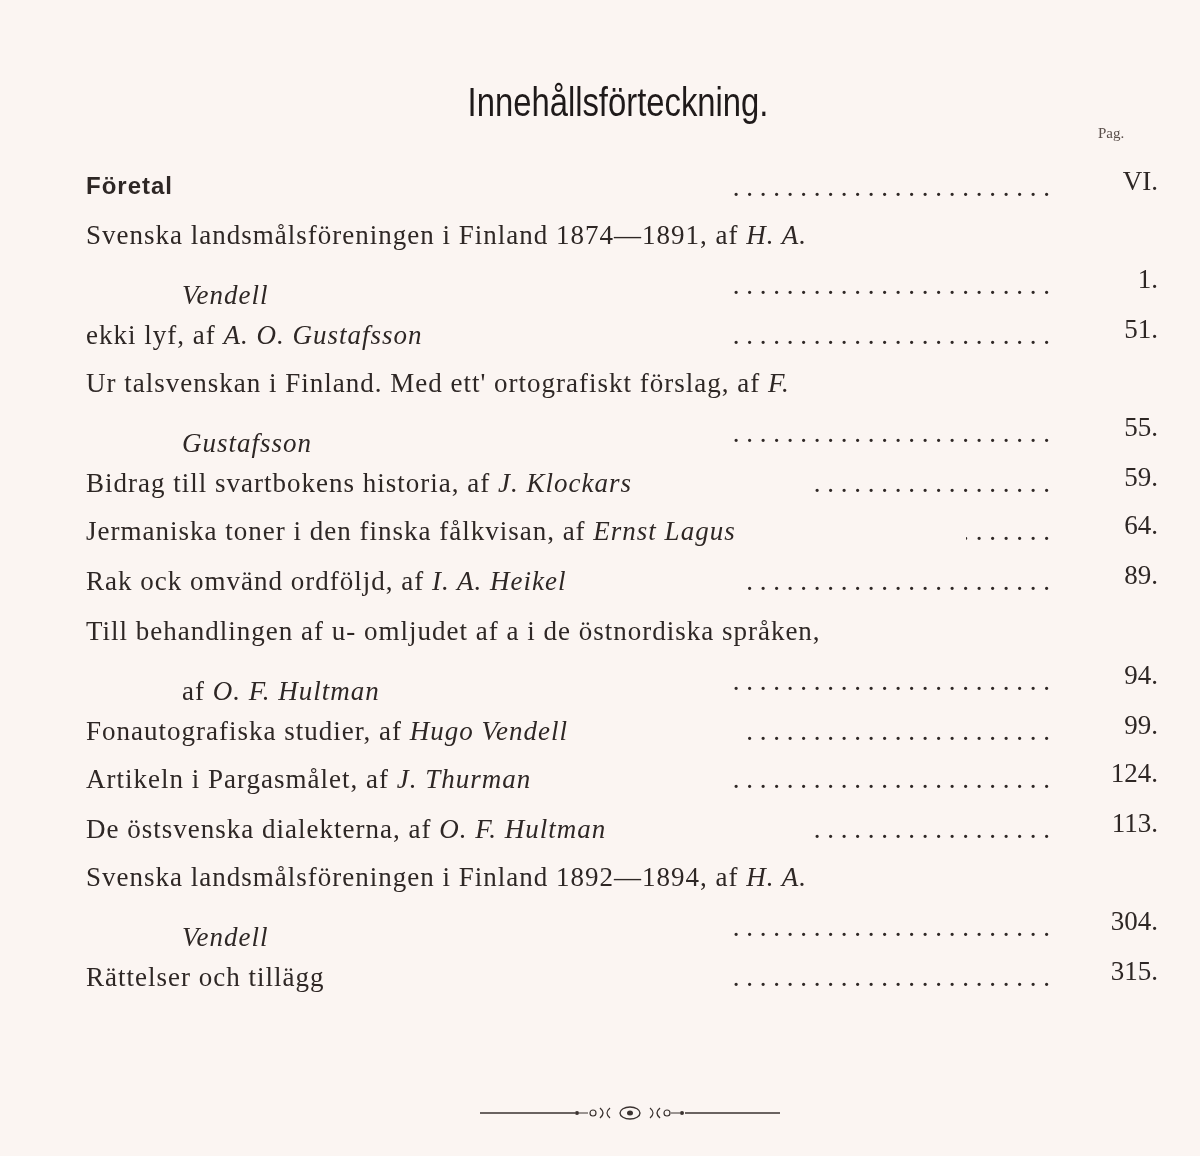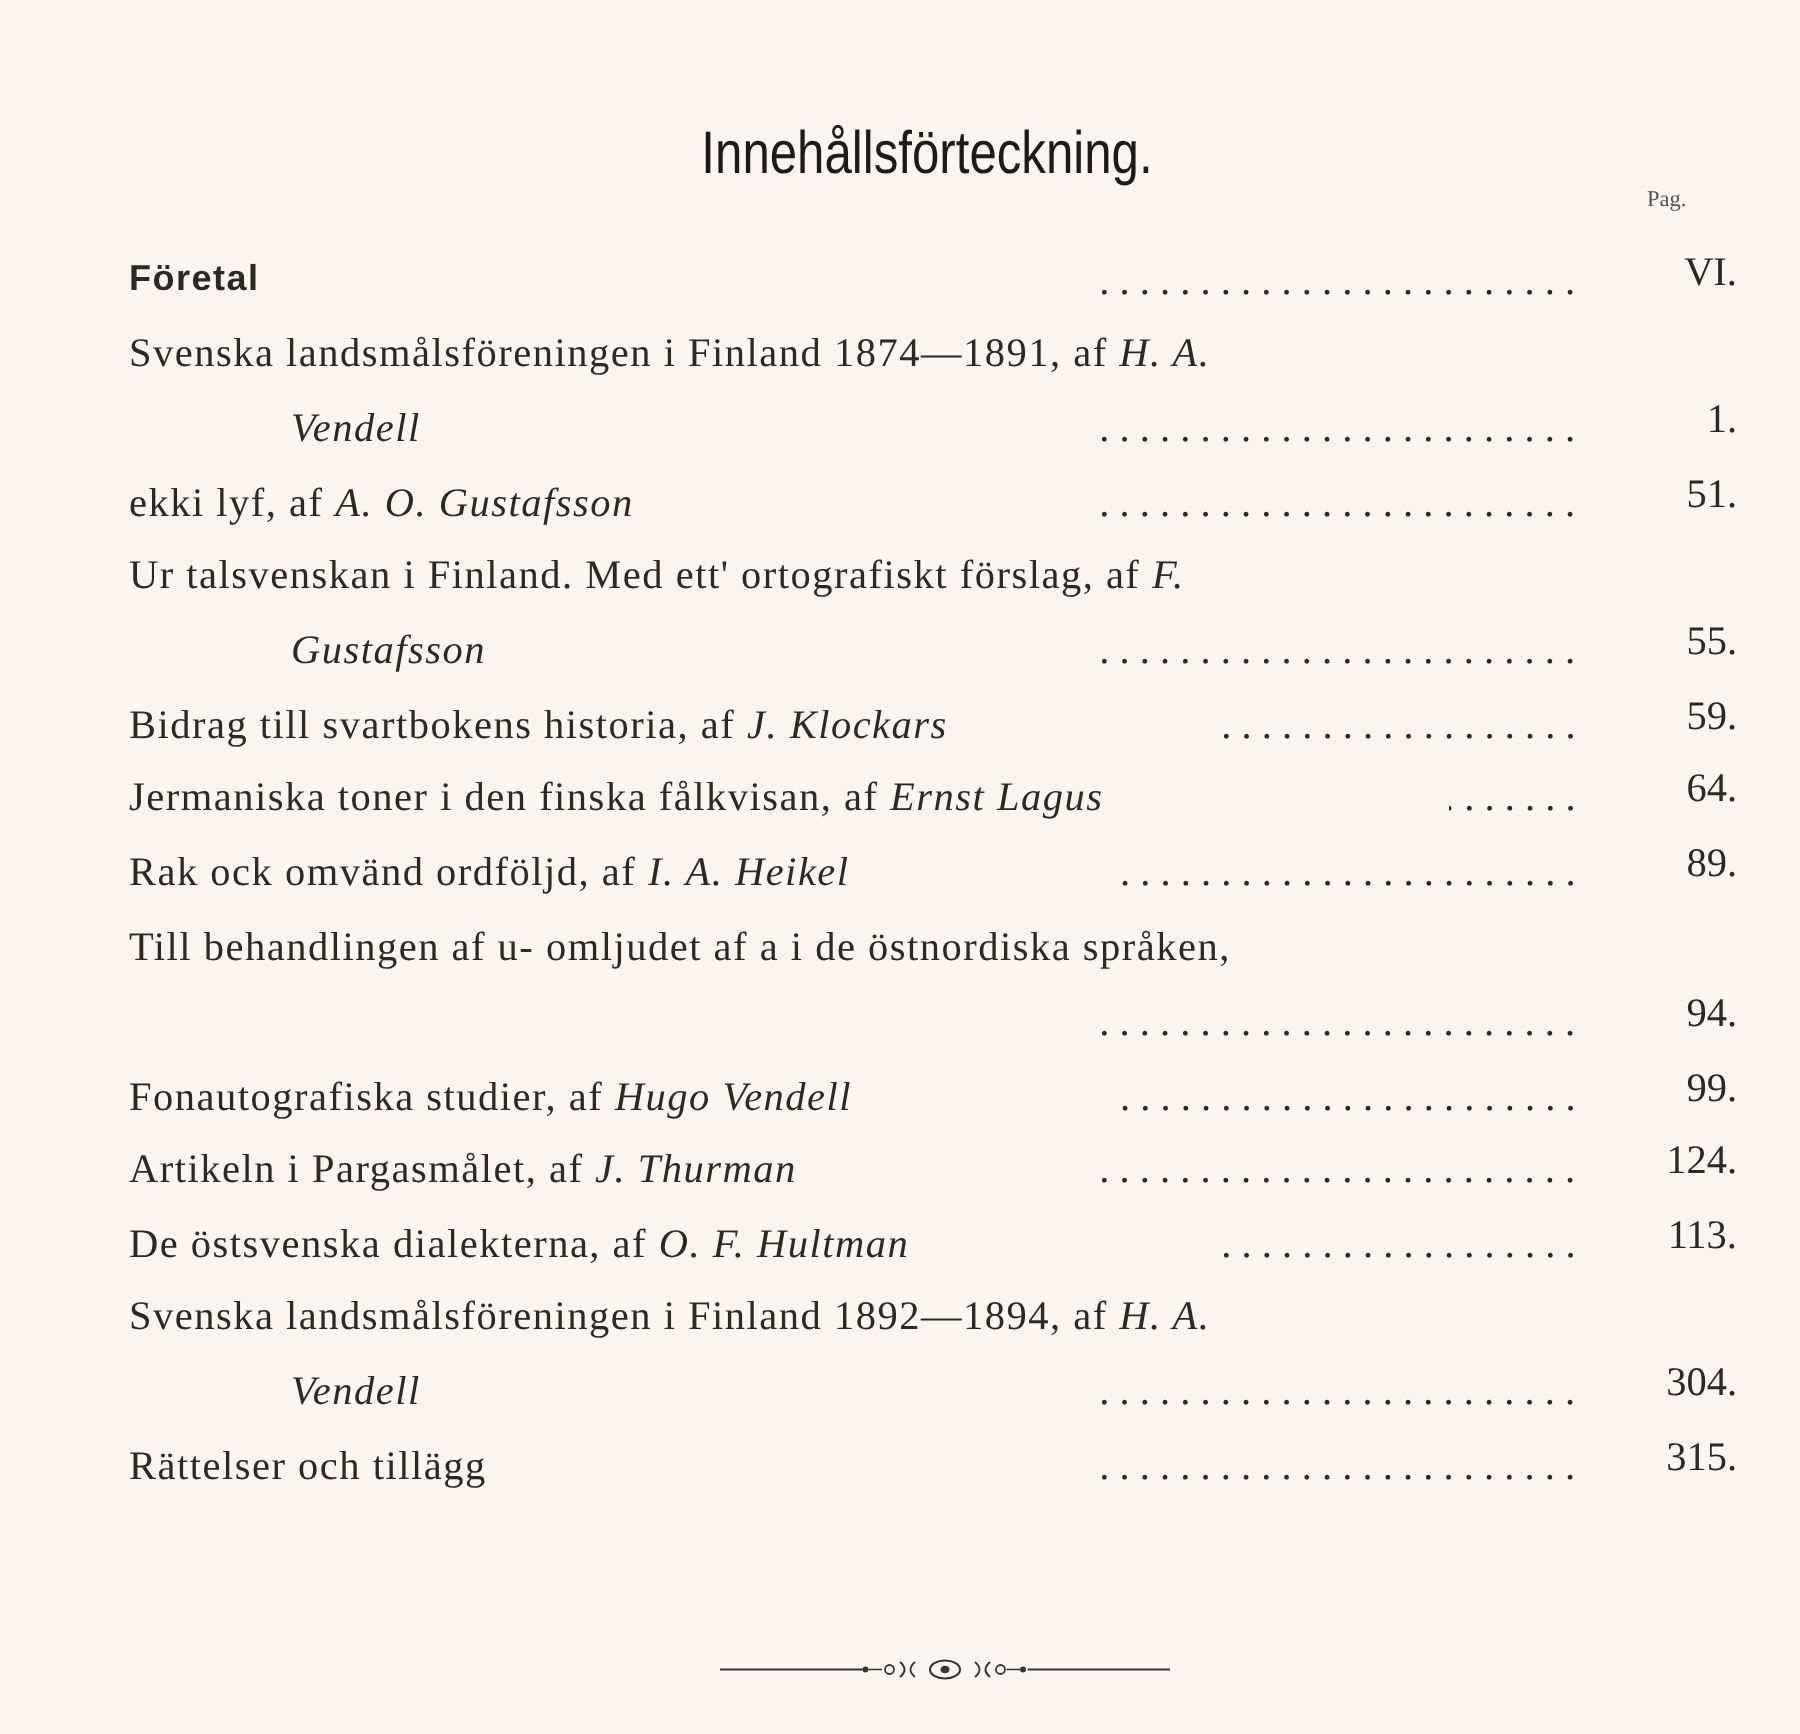--- a/index.html
+++ b/index.html
@@ -16,21 +16,21 @@
   .pag {
     position:absolute; top:125px; left:1098px; font-size:15px; color:#5a4f4b;
     font-family:Liberation Serif, serif;
   }
   .row {
     position:absolute; left:86px; width:1076px; height:40px;
     font-family:"Liberation Serif",serif; font-size:27px; color:#2e2725;
     white-space:nowrap;
   }
   .row .txt { position:absolute; left:0; top:0; letter-spacing:1px; }
-  .row.indent .txt { left:108px; }
+  .row.indent .txt { left:96px;margin-top:10px; }
   .row .dots {
     position:absolute; top:0; right:112px; text-align:right; letter-spacing:0px;
     word-spacing:0; color:#2e2725;
   }
   .row .pg { position:absolute; right:4px; top:-6px; font-size:27px; }
   .bold { font-family:"Liberation Sans",sans-serif; font-weight:bold; font-size:24px; letter-spacing:0; }
   i { }
   .ornament { position:absolute; top:1103px; left:480px; width:300px; height:20px; }
 </style>
 </head>
@@ -84,20 +84,21 @@
 <div class="row" style="top:566px">
   <span class="txt"><span>Rak ock omvänd ordföljd, af</span> <i>I. A. Heikel</i></span>
   <span class="dots" style="left: 660px; overflow: hidden; text-align: right; direction: rtl;">. . . . . . . . . . . . . . . . . . . . . . . .</span>
   <span class="pg">89.</span>
 </div>
 
 <div class="row" style="top:616px">
   <span class="txt"><span>Till behandlingen af u- omljudet af a i de östnordiska språken,</span></span>
 </div>
 <div class="row indent" style="top:666px">
+  <span class="txt"><span>af</span> <i>O. F. Hultman</i></span>
   <span class="dots" style="left: 410px; overflow: hidden; text-align: right; direction: rtl;">. . . . . . . . . . . . . . . . . . . . . . . .</span>
   <span class="pg">94.</span>
 </div>
 
 <div class="row" style="top:716px">
   <span class="txt"><span>Fonautografiska studier, af</span> <i>Hugo Vendell</i></span>
   <span class="dots" style="left: 660px; overflow: hidden; text-align: right; direction: rtl;">. . . . . . . . . . . . . . . . . . . . . . . .</span>
   <span class="pg">99.</span>
 </div>
 

